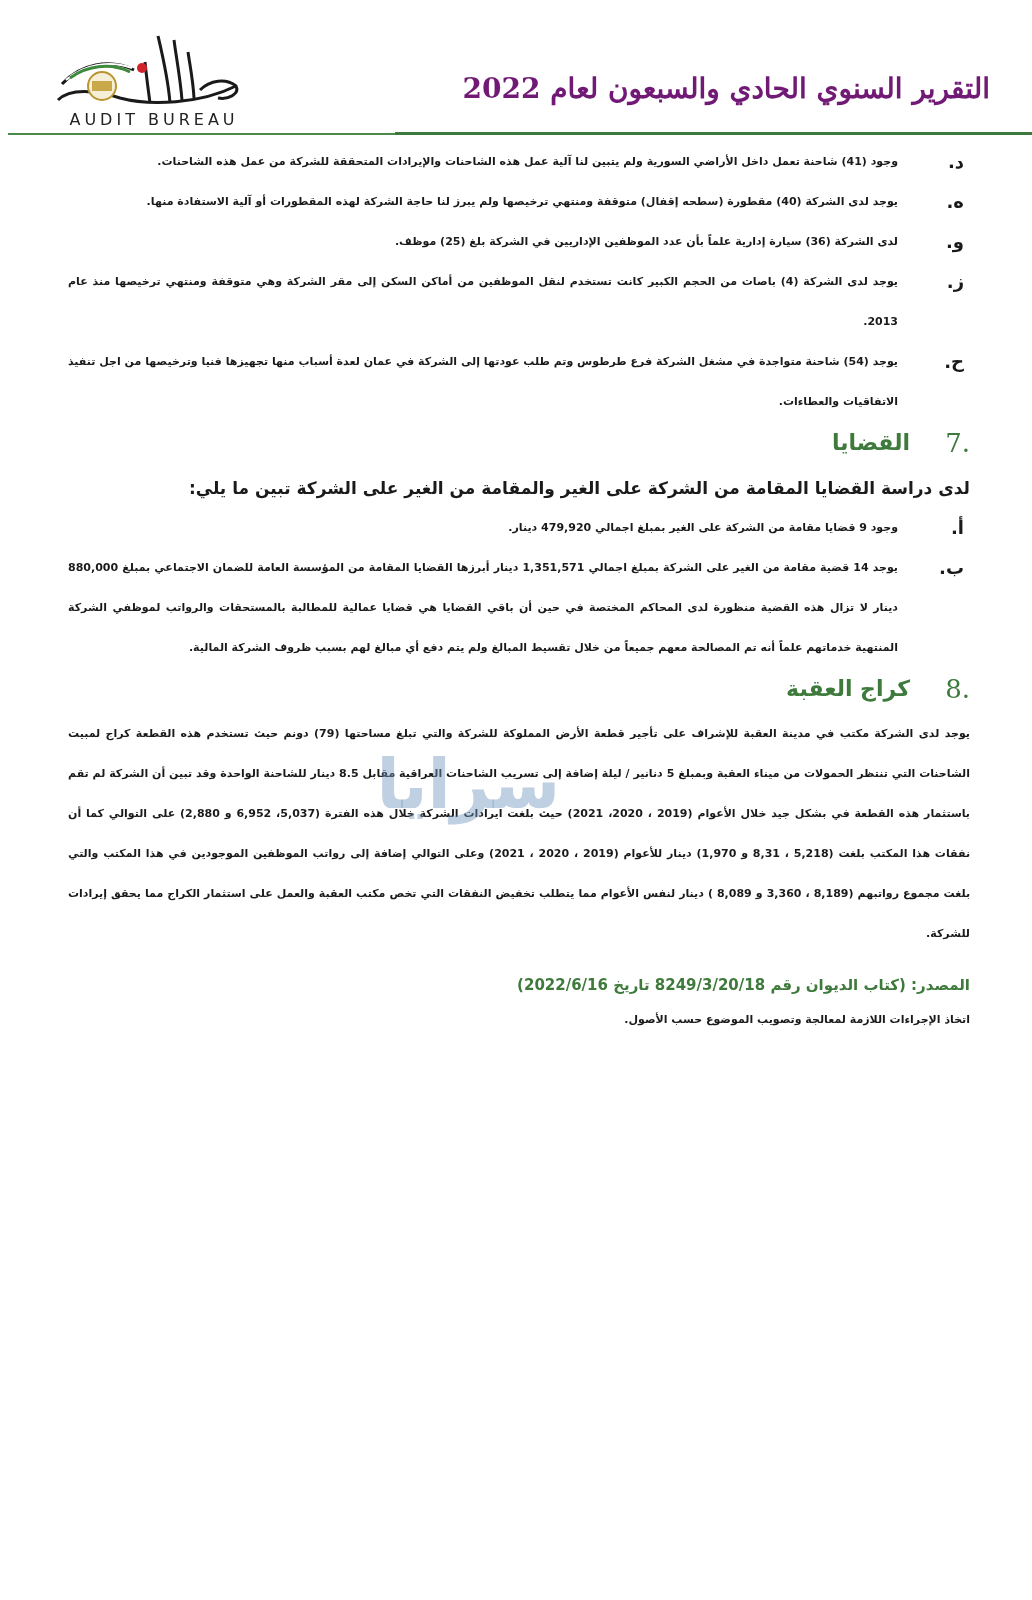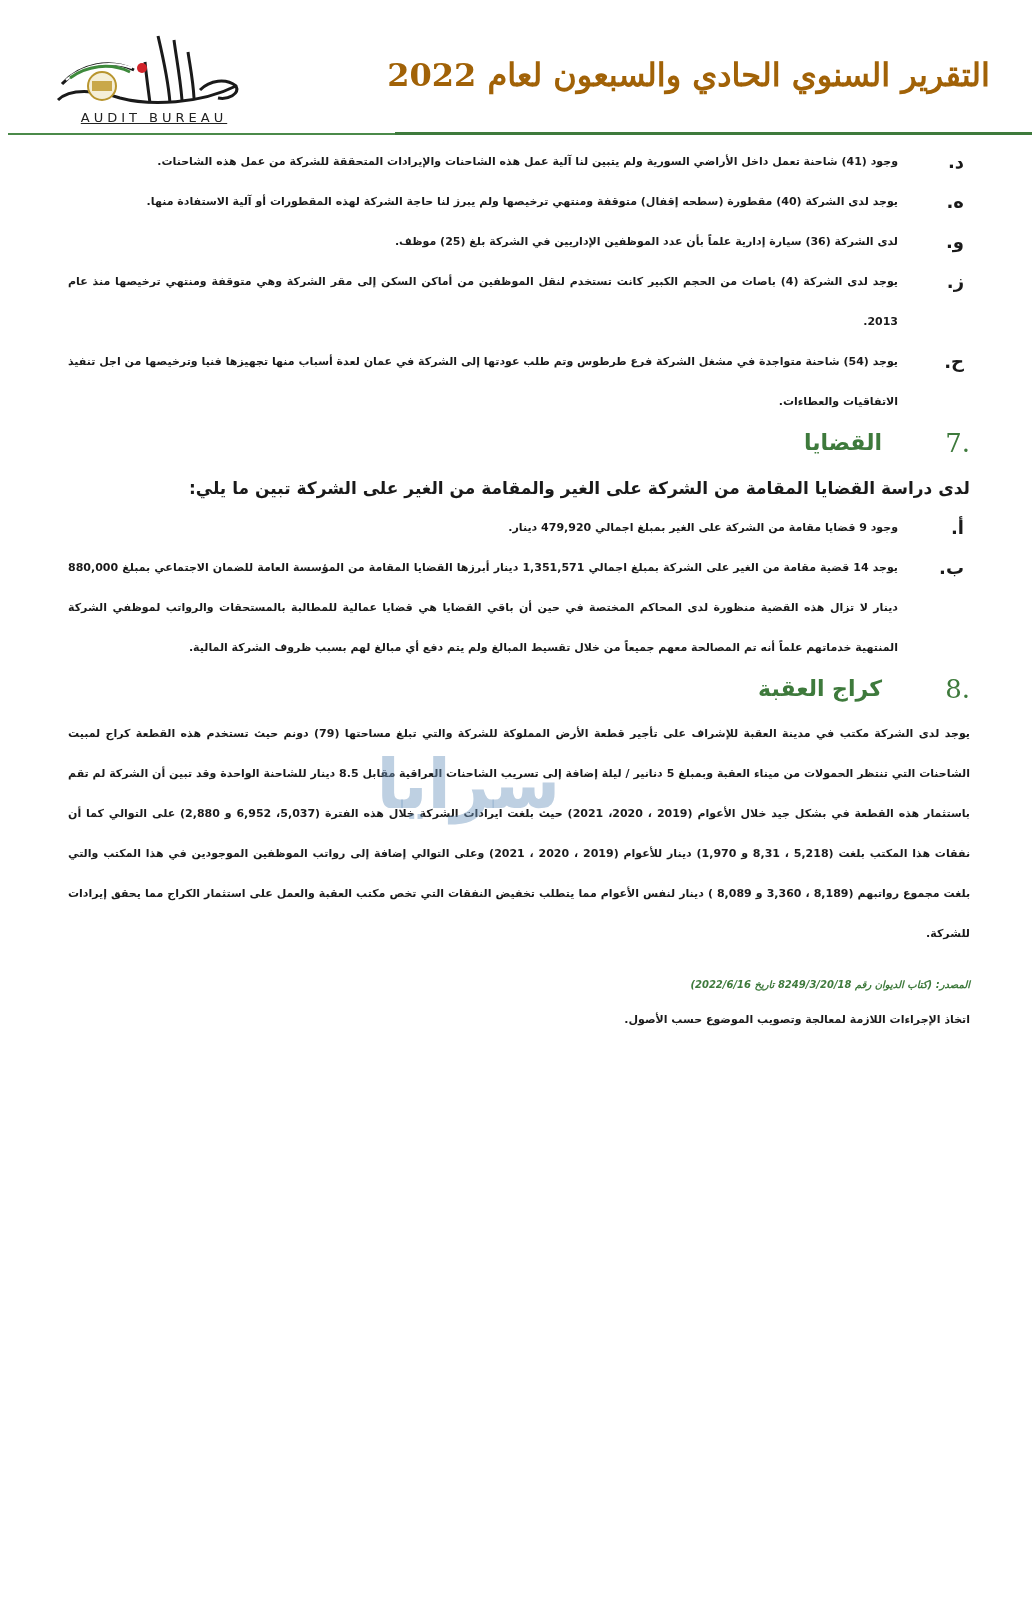--- a/index.html
+++ b/index.html
@@ -2,29 +2,29 @@
 <html lang="ar" dir="rtl"><head>
 <meta charset="utf-8">
 <style>
   html, body { margin: 0; padding: 0; background: #ffffff; }
   body {
     width: 1032px; height: 1600px; position: relative; overflow: hidden;
     font-family: "DejaVu Sans", sans-serif; color: #1a1a1a;
   }
   .header { position: absolute; left: 0; top: 0; width: 1032px; height: 140px; }
   .report-title {
-    position: absolute; right: 42px; top: 56px;
-    font-family: "DejaVu Serif", serif; font-size: 32px; font-weight: bold;
-    color: #a16207; white-space: nowrap; letter-spacing: -0.5px;
+    position: absolute; right: 42px; top: 72px;
+    font-family: "DejaVu Serif", serif; font-size: 28px; font-weight: bold;
+    color: #701a75; white-space: nowrap; letter-spacing: -0.5px;
   }
   .logo { position: absolute; left: 50px; top: 28px; width: 200px; height: 100px; direction: ltr; }
   .logo svg { position: absolute; left: 0; top: 0; }
   .logo-caption {
     position: absolute; left: 6px; top: 82px; width: 196px; text-align: center;
-    font-family: "DejaVu Sans", sans-serif; font-size: 13px; letter-spacing: 4px; color: #222; text-decoration: underline;
+    font-family: "DejaVu Sans", sans-serif; font-size: 16px; letter-spacing: 4px; color: #222;
   }
   .rule-thin { position: absolute; left: 8px; top: 133px; width: 1024px; height: 2px; background: #4b8a4a; }
   .rule-thick { position: absolute; left: 395px; top: 132px; width: 637px; height: 3px; background: #3e7a3c; }
 
   .content { position: absolute; left: 68px; right: 62px; top: 142px; }
   .item { position: relative; padding-right: 72px; }
   .item .marker {
     position: absolute; right: 6px; top: 0; width: 40px; text-align: right;
     font-size: 18px; font-weight: bold; line-height: 40px;
   }
@@ -33,27 +33,27 @@
     text-align: justify; text-align-last: right;
   }
   .section-heading {
     position: relative; height: 44px; margin-top: 2px;
   }
   .section-heading .num {
     position: absolute; right: 0; top: 4px;
     font-family: "DejaVu Serif", serif; font-size: 26px; color: #3e7a3c;
   }
   .section-heading .title {
-    position: absolute; right: 88px; top: 6px;
+    position: absolute; right: 60px; top: 6px;
     font-size: 22px; font-weight: bold; color: #3e7a3c;
   }
   .intro { font-size: 17px; font-weight: bold; line-height: 40px; padding-right: 0; }
   .block { padding-right: 0; }
   .source {
-    margin-top: 16px; font-size: 10px; font-weight: bold; color: #3e7a3c; line-height: 30px; font-style: italic;
+    margin-top: 16px; font-size: 15px; font-weight: bold; color: #3e7a3c; line-height: 30px;
   }
   .label-green {
     font-size: 15px; font-weight: bold; color: #3e7a3c; line-height: 28px; margin-top: 24px;
   }
   .watermark {
     position: absolute; left: 420px; top: 735px; width: 140px; height: 110px;
     font-family: "DejaVu Sans", sans-serif; font-size: 68px; font-weight: bold;
     color: rgba(110,150,190,0.45); line-height: 100px; text-align: center;
     pointer-events: none;
   }

